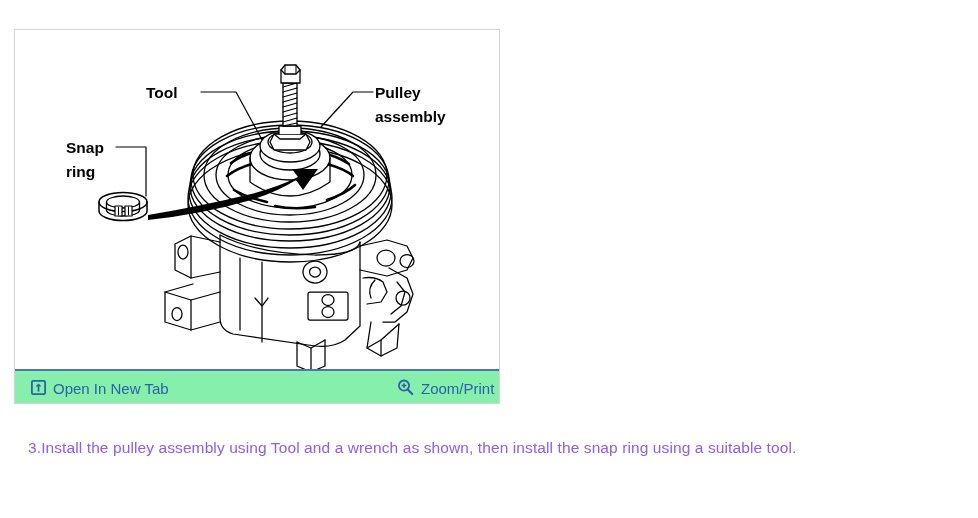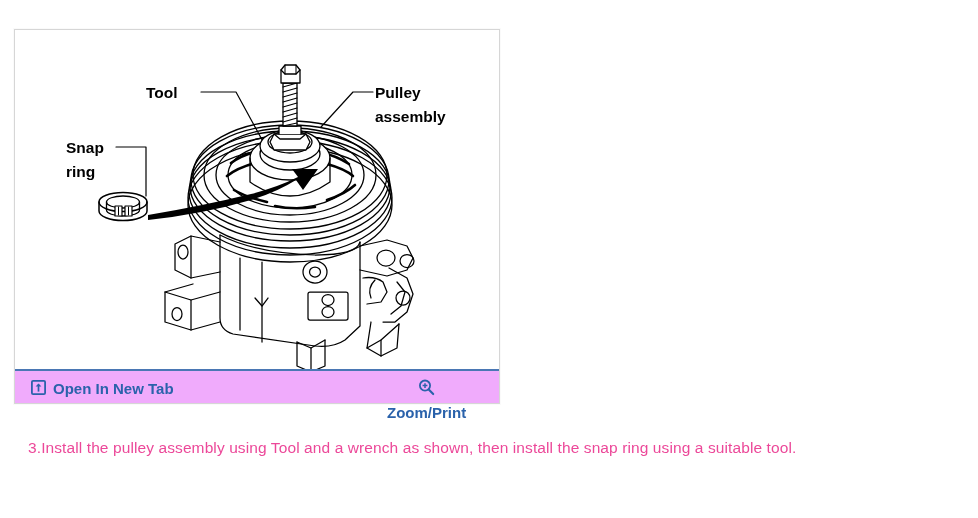--- a/index.html
+++ b/index.html
@@ -45,51 +45,50 @@
     top: 0;
   }
 
   
   .figure-toolbar {
     position: absolute;
     left: 0;
     right: 0;
     bottom: 0;
     height: 34px;
-    background: #f0abfc;
+    background: #86efac;
     border-top: 2px solid #4a77b4;
     box-sizing: border-box;
     display: flex;
     align-items: center;
     font-size: 15px;
-    font-weight: bold;
   }
   .tool-btn {
     display: flex;
     align-items: center;
     gap: 7px;
     color: #2a62ab;
     cursor: pointer;
     text-decoration: none;
     line-height: 1;
     white-space: nowrap;
   }
   .tool-open { position: absolute; left: 16px; top: 9px; }
-  .tool-zoom { position: absolute; left: 372px; top: 8px; flex-direction: column; }
+  .tool-zoom { position: absolute; left: 382px; top: 8px; }
   .tool-label { font-size: 15px; color: #2a62ab; }
 
   .icon-newtab, .icon-zoom { display: block; }
 
   
   .caption {
     position: absolute;
     left: 28px;
     top: 439px;
     font-size: 15.5px;
-    color: #ec4899;
+    color: #8b5cf6;
     letter-spacing: 0.1px;
     white-space: nowrap;
   }
 
   
   .dlabel {
     font-family: "Liberation Sans", sans-serif;
     font-weight: bold;
     font-size: 15.5px;
     fill: #000000;

